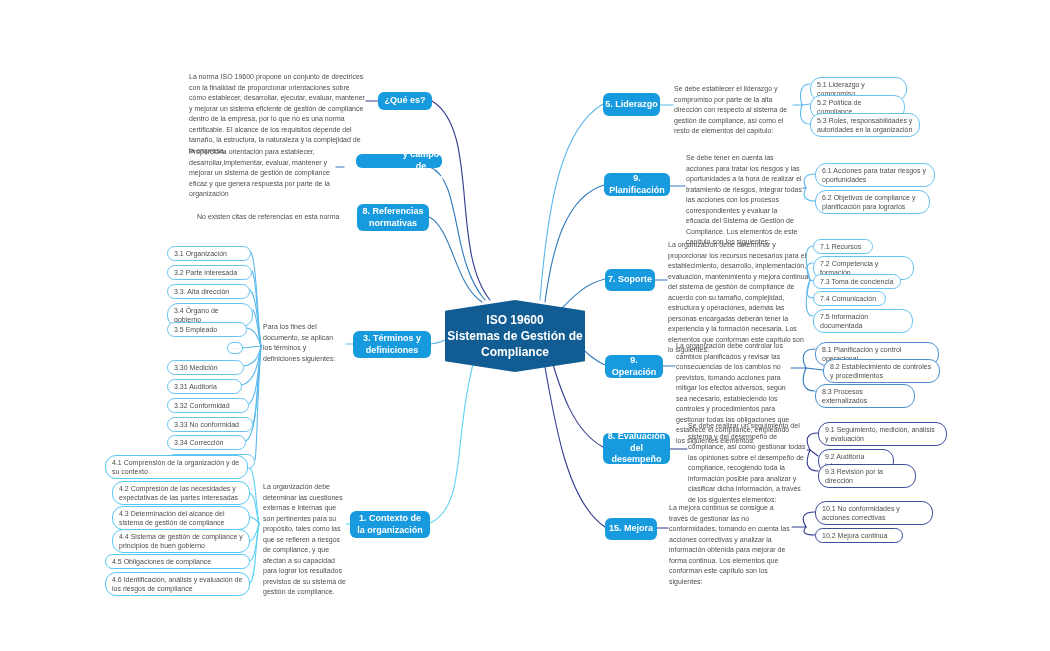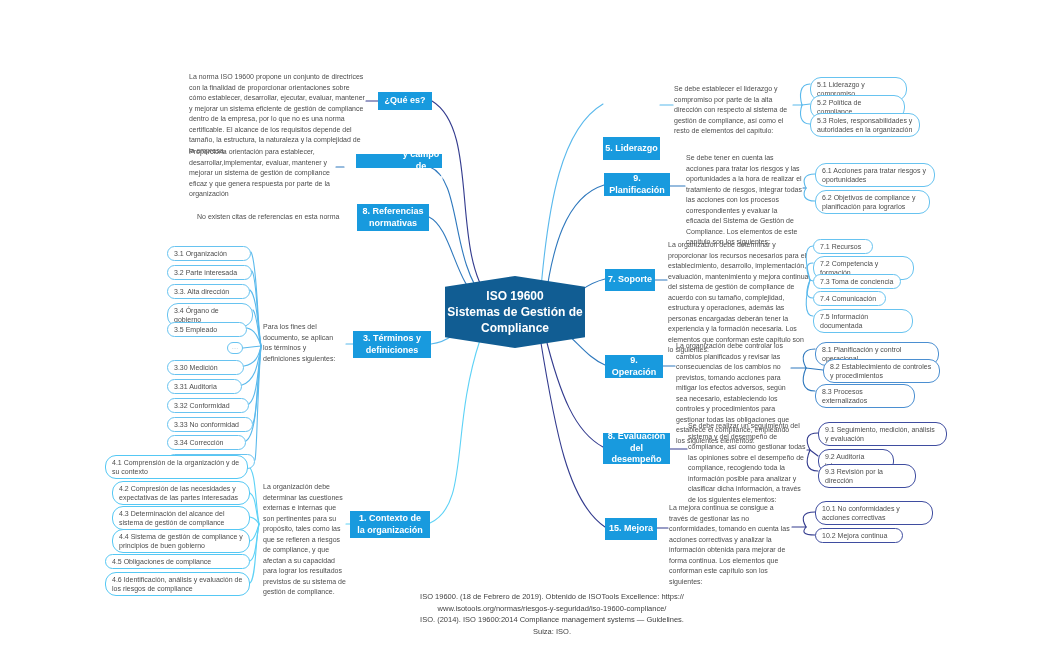--- a/index.html
+++ b/index.html
@@ -6,21 +6,21 @@
   body{width:1050px;height:651px;overflow:hidden;font-family:"Liberation Sans", sans-serif;}
   .canvas{position:relative;width:1050px;height:651px;}
   svg.links{position:absolute;left:0;top:0;z-index:1;}
   svg.links path{fill:none;stroke-width:1.1;stroke-linecap:round;}
   .ln-navy{stroke:#333b8e;}
   .ln-med{stroke:#2e78bd;}
   .ln-sky{stroke:#5ab9ec;}
   .ln-cyan{stroke:#5ed2f6;}
   .node{position:absolute;z-index:3;background:#189ade;color:#ffffff;font-weight:bold;
         font-size:9px;line-height:1.3;display:flex;align-items:center;justify-content:center;
-        text-align:center;border-radius:0;white-space:pre-line;padding:1px 2px;box-sizing:border-box;}
+        text-align:center;border-radius:6px;white-space:pre-line;padding:1px 2px;box-sizing:border-box;}
   .hex{position:absolute;z-index:3;background:#115d93;color:#ffffff;font-weight:bold;
        font-size:12px;line-height:1.35;display:flex;align-items:center;justify-content:center;
        text-align:center;white-space:pre-line;
        clip-path:polygon(0% 15%,50% 0%,100% 15%,100% 85%,50% 100%,0% 85%);}
   .bubble{position:absolute;z-index:2;background:#ffffff;border:1.4px solid #67c3f0;border-radius:11px;
           font-size:7px;line-height:1.3;color:#4d4d4d;display:flex;align-items:center;
           padding:2px 6px;box-sizing:border-box;min-height:13px;}
   .b-sky{border-color:#67c3f0;}
   .b-cyan{border-color:#55c8f4;}
   .b-med{border-color:#4b8fd1;}
@@ -104,35 +104,35 @@
     <path class="ln-med" d="M806,368 C801,380 802,391 815,391"></path>
 
     <path class="ln-navy" d="M810,450 C805,440 806,433 818,433"></path>
     <path class="ln-navy" d="M810,450 L818,456"></path>
     <path class="ln-navy" d="M810,450 C805,462 806,471 818,471"></path>
 
     <path class="ln-navy" d="M806,527 C801,518 802,512 815,512"></path>
     <path class="ln-navy" d="M806,527 C802,532 803,535 815,535"></path>
   </svg>
 
-  <div class="hex" style="left:445px;top:276px;width:140px;height:72px;">ISO 19600
+  <div class="hex" style="left:445px;top:300px;width:140px;height:72px;">ISO 19600
 Sistemas de Gestión de
 Compliance</div>
 
   <div class="node" style="left:378px;top:92px;width:54px;height:18px;">¿Qué es?</div>
   <div class="node" style="left:356px;top:154px;width:86px;height:14px;padding-left:46px;">1. Objeto y campo
 de aplicación</div>
   <div class="node" style="left:357px;top:204px;width:72px;height:27px;">8. Referencias
 normativas</div>
   <div class="node" style="left:353px;top:331px;width:78px;height:27px;">3. Términos y
 definiciones</div>
   <div class="node" style="left:350px;top:511px;width:80px;height:27px;">1. Contexto de
 la organización</div>
 
-  <div class="node" style="left:603px;top:93px;width:57px;height:23px;margin-top:44px;">5. Liderazgo</div>
+  <div class="node" style="left:603px;top:93px;width:57px;height:23px;">5. Liderazgo</div>
   <div class="node" style="left:604px;top:173px;width:66px;height:23px;">9. Planificación</div>
   <div class="node" style="left:605px;top:269px;width:50px;height:22px;">7. Soporte</div>
   <div class="node" style="left:605px;top:355px;width:58px;height:23px;">9. Operación</div>
   <div class="node" style="left:603px;top:433px;width:67px;height:31px;">8. Evaluación
 del desempeño</div>
   <div class="node" style="left:605px;top:518px;width:52px;height:22px;">15. Mejora</div>
 
   <div class="note" style="left:189px;top:72px;width:176px;">La norma ISO 19600 propone un conjunto de directrices con la finalidad de proporcionar orientaciones sobre cómo establecer, desarrollar, ejecutar, evaluar, mantener y mejorar un sistema eficiente de gestión de compliance dentro de la empresa, por lo que no es una norma certificable. El alcance de los requisitos depende del tamaño, la estructura, la naturaleza y la complejidad de la empresa.</div>
   <div class="note" style="left:189px;top:147px;width:152px;">Proporciona orientación para establecer, desarrollar,implementar, evaluar, mantener y mejorar un sistema de gestión de compliance eficaz y que genera respuesta por parte de la organización</div>
   <div class="note" style="left:197px;top:212px;width:165px;">No existen citas de referencias en esta norma</div>
@@ -183,18 +183,14 @@
   <div class="bubble b-med" style="left:823px;top:359px;width:117px;">8.2 Establecimiento de controles y procedimientos</div>
   <div class="bubble b-med" style="left:815px;top:384px;width:100px;">8.3 Procesos externalizados</div>
 
   <div class="bubble b-navy" style="left:818px;top:422px;width:129px;">9.1 Seguimiento, medición, análisis y evaluación</div>
   <div class="bubble b-navy" style="left:818px;top:449px;width:76px;">9.2 Auditoría interna</div>
   <div class="bubble b-navy" style="left:818px;top:464px;width:98px;">9.3 Revisión por la dirección</div>
 
   <div class="bubble b-navy" style="left:815px;top:501px;width:118px;">10.1 No conformidades y acciones correctivas</div>
   <div class="bubble b-navy" style="left:815px;top:528px;width:88px;">10.2 Mejora continua</div>
 
-  <div class="footer" style="left:352px;top:591px;width:400px;">ISO 19600. (18 de Febrero de 2019). Obtenido de ISOTools Excellence: https://
-www.isotools.org/normas/riesgos-y-seguridad/iso-19600-compliance/
-ISO. (2014). ISO 19600:2014 Compliance management systems — Guidelines.
-Suiza: ISO.</div>
 
 </div>
 
 </body></html>

